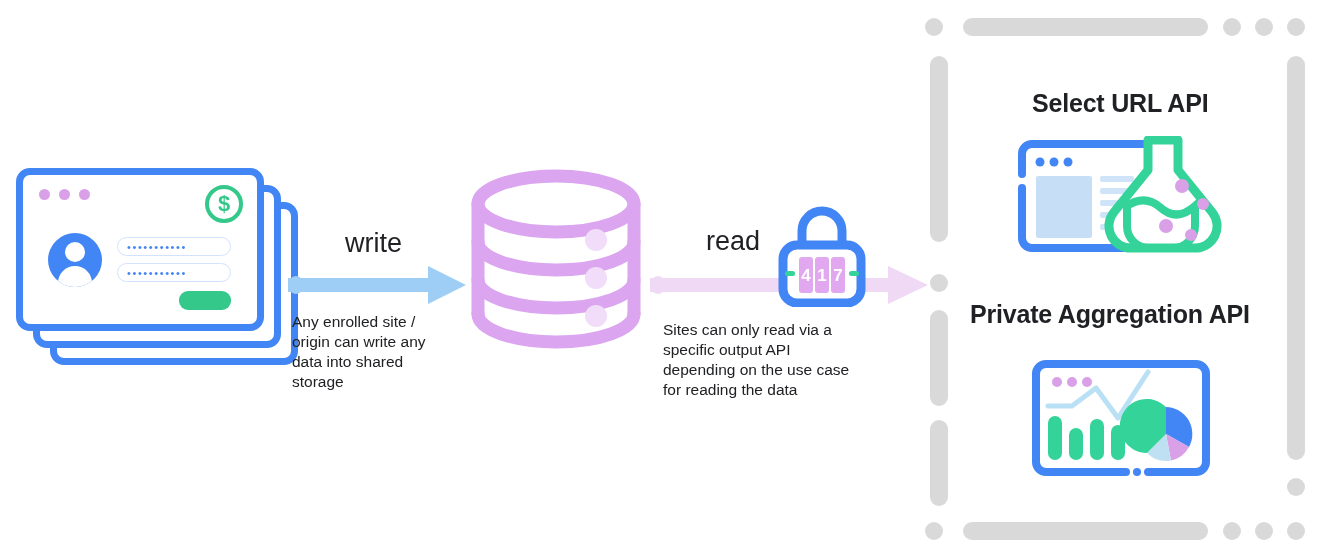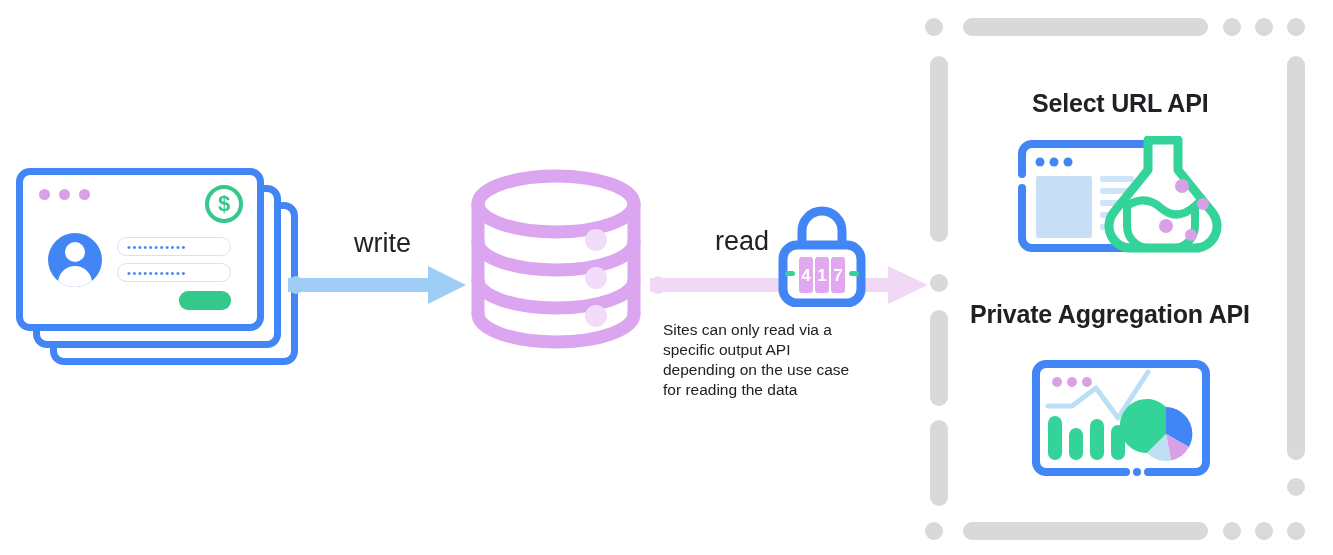--- a/index.html
+++ b/index.html
@@ -25,21 +25,20 @@
     font-weight: bold;
     color: #202124;
     letter-spacing: -0.2px;
     white-space: nowrap;
   }
   .heading-lg { font-size: 25px; }
   .arrow-label {
     font-size: 27px;
     color: #202124;
     white-space: nowrap;
-    margin-left: 9px;
   }
   .caption {
     font-size: 15.5px;
     line-height: 20px;
     color: #202124;
     white-space: pre-line;
   }
 
   
   .card-stack { width: 290px; height: 200px; }
@@ -142,20 +141,24 @@
     </div>
   </div>
 
   <div class="abs arrow-label" style="left:345px; top:228px;">write</div>
 
   <svg class="abs" style="left:288px; top:264px;" width="180" height="42" viewBox="0 0 180 42">
     <path d="M0 14 h140 v-12 l38 19 -38 19 v-12 H0 z" fill="#9ecdf5"></path>
     <rect x="0" y="12" width="16" height="18" rx="9" fill="#9ecdf5"></rect>
   </svg>
 
+  <div class="abs caption" style="left:292px; top:312px; width:175px;">Any enrolled site /
+origin can write any
+data into shared
+storage</div>
 
 
   <svg class="abs" style="left:468px; top:168px;" width="176" height="182" viewBox="0 0 176 182">
     <g fill="none" stroke="#dba5ef" stroke-width="13" stroke-linecap="round">
 
       <ellipse cx="88" cy="36" rx="78" ry="28"></ellipse>
 
       <path d="M10 36 V146"></path>
       <path d="M166 36 V146"></path>
 

